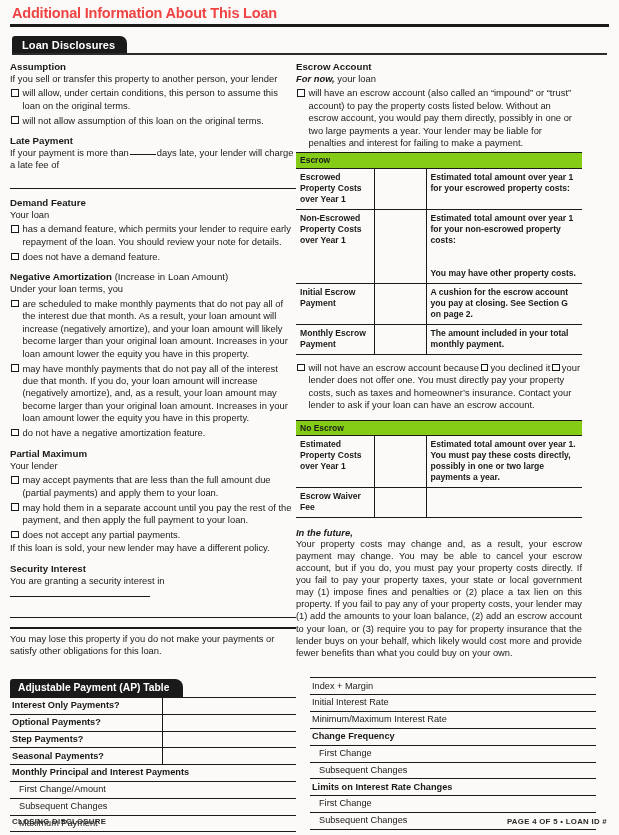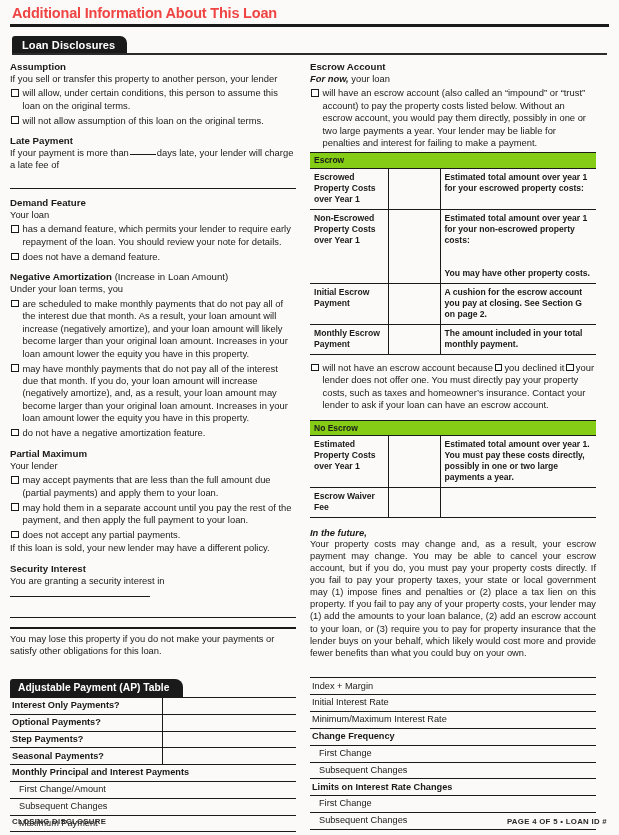--- a/index.html
+++ b/index.html
@@ -38,21 +38,21 @@
     padding: 0 12px 0 10px;
     display: flex; align-items: center;
     border-radius: 3px 7px 0 0;
   }
   .tab-underline {
     position: absolute; left: 2px; right: 2px; bottom: 0;
     height: 1.4px; background: #2b2b2b;
   }
 
   
-  .cols { display: flex; gap: 14px; }
+  .cols { display: flex; }
   .col { width: 286px; }
 
   h3.sec {
     font-size: 9.7px;
     font-weight: bold;
     margin: 0 0 0 0;
     line-height: 1.25;
   }
   h3.sec .norm { font-weight: normal; margin-top: 28px; }
   .sec-block { margin-bottom: 8px; }

